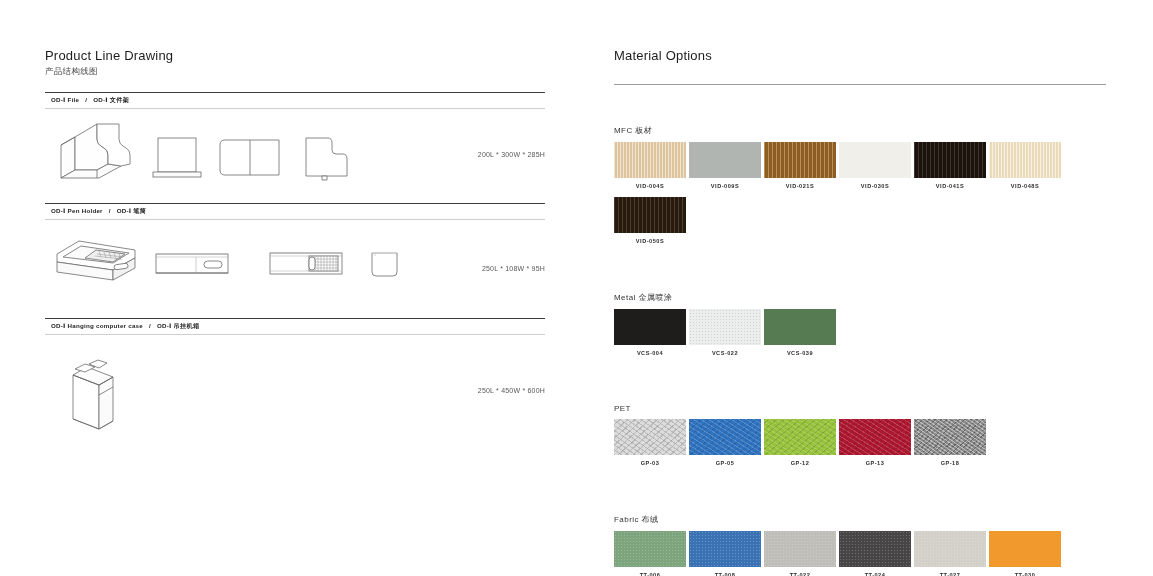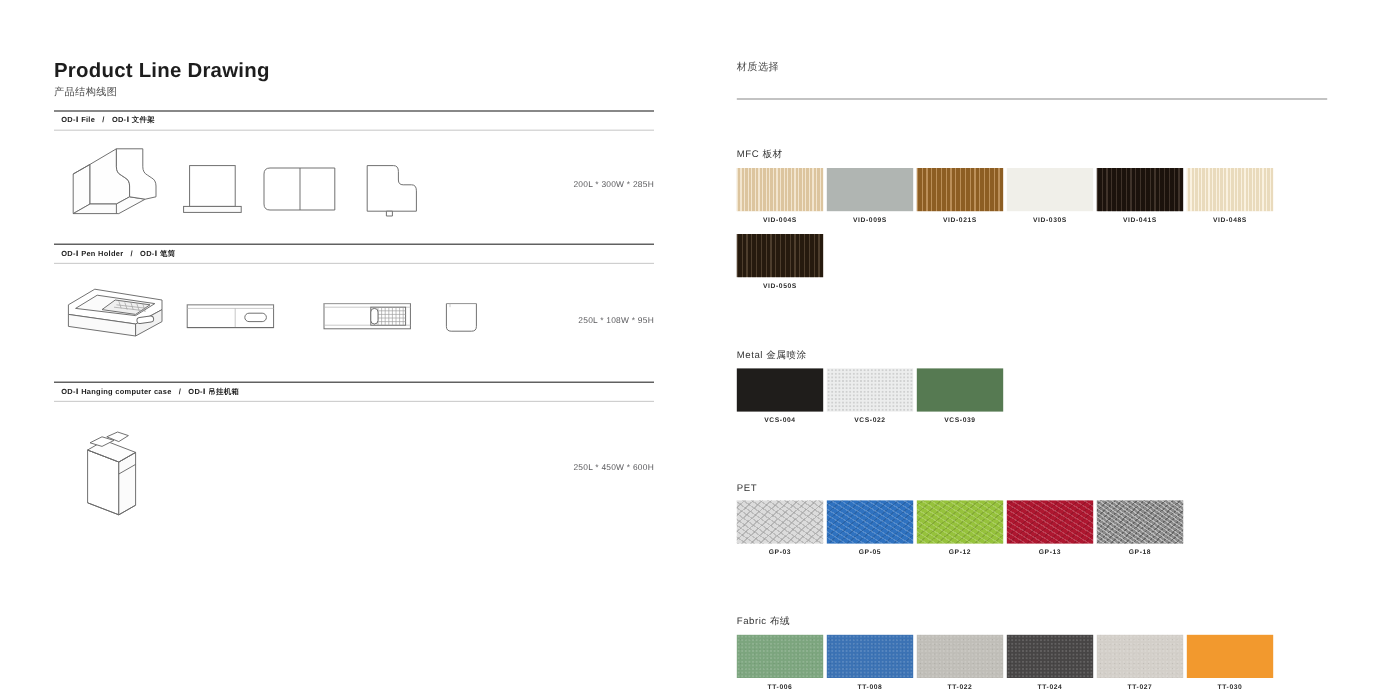--- a/index.html
+++ b/index.html
@@ -11,21 +11,21 @@
     font-family: "Liberation Sans", "DejaVu Sans", sans-serif;
     color: #2b2b2b;
     overflow: hidden;
   }
   .page { position: relative; width: 1153px; height: 576px; }
 
   
   .left-panel { position: absolute; left: 45px; top: 48px; width: 520px; }
 
   .panel-title {
-    font-size: 17px; font-weight: bold; letter-spacing: .2px;
+    font-size: 13px; font-weight: normal; letter-spacing: .2px;
     color: #1d1d1d; line-height: 1.25;
   }
   .panel-subtitle {
     font-size: 8.5px; color: #4a4a4a; margin-top: 2px; letter-spacing: .3px; font-family: Liberation Mono, monospace;
   }
 
   .section { position: absolute; left: 0; width: 500px; }
   .section-head {
     border-top: 1px solid #3b3b3b;
     border-bottom: 1px solid #cfcfcf;
@@ -205,21 +205,21 @@
             </g>
           </svg>
         </div>
         <div class="dim-label">250L * 450W * 600H</div>
       </div>
     </div>
 
   </div>
 
   <div class="right-panel">
-    <div class="panel-subtitle">材质选择</div>
+    <div class="panel-title">Material  Options</div>
     <div class="rule"></div>
     <div id="material-groups">
         <div class="mat-group first">
           <div class="group-title">MFC 板材</div>
           <div class="swatch-grid">
             <div class="swatch-cell">
               <div class="swatch" style="background: repeating-linear-gradient(90deg, rgba(255, 255, 255, 0.45) 0px, rgba(255, 255, 255, 0.45) 1px, rgba(0, 0, 0, 0.05) 1px, rgba(0, 0, 0, 0.05) 3px), linear-gradient(rgb(232, 207, 166), rgb(232, 207, 166));"></div>
               <div class="swatch-label">VID-004S</div>
             </div>
             <div class="swatch-cell">

